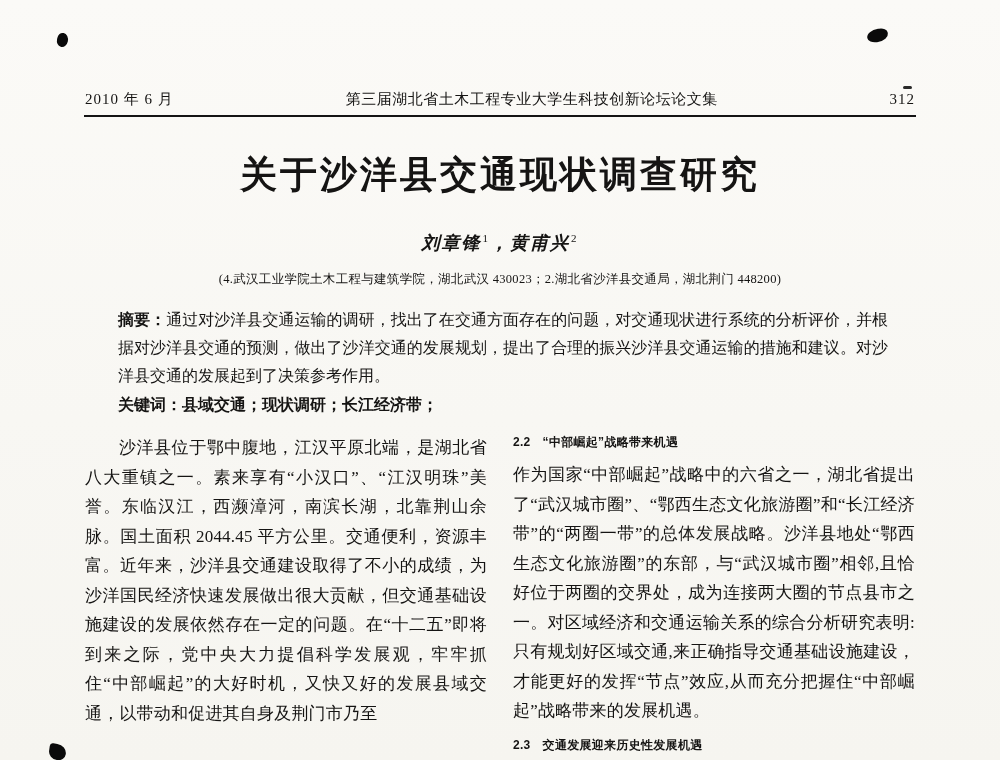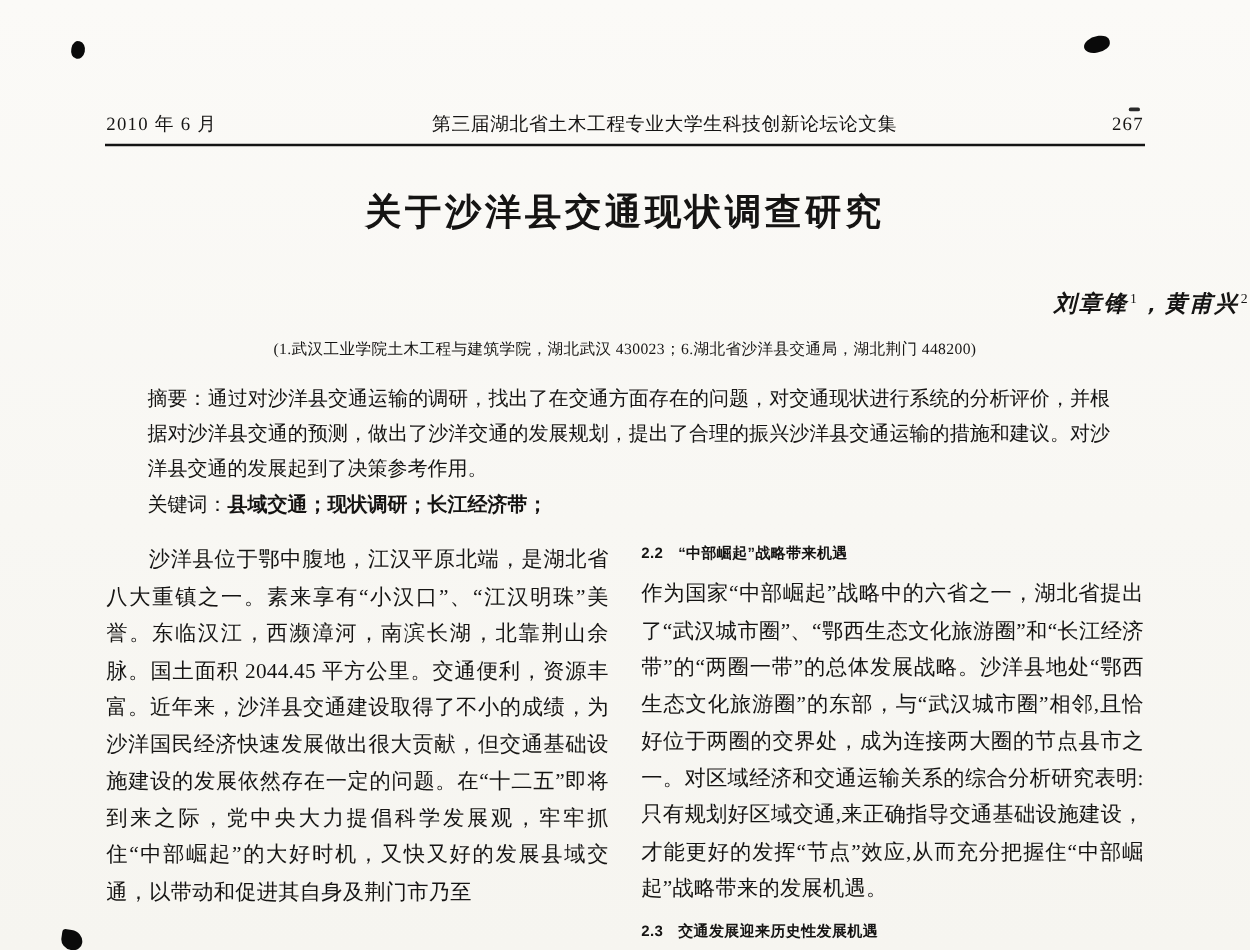--- a/index.html
+++ b/index.html
@@ -46,28 +46,28 @@
     background: #141414;
   }
 
   
   .paper-title {
     position: absolute;
     left: 0; right: 0; top: 150px;
     margin: 0;
     text-align: center;
     font-family: "Liberation Sans", "DejaVu Sans", sans-serif;
-    font-size: 29px;
+    font-size: 37px;
     font-weight: 700;
     letter-spacing: 3px;
   }
   .authors {
     position: absolute;
     left: 0; right: 0; top: 231px;
-    text-align: right;
+    text-align: center;
     font-size: 18px;
     font-weight: 700;
     font-style: italic;
     letter-spacing: 2px;
   }
   .authors sup {
     font-size: 11px;
     font-style: normal;
     font-weight: 400;
     margin-left: 1px;
@@ -83,21 +83,21 @@
   
   .front {
     position: absolute;
     left: 118px; right: 112px; top: 306px;
     font-size: 16px;
     line-height: 28px;
     text-align: justify;
   }
   .front .abs-par { margin: 0; }
   .front .kw-line { margin: 1px 0 0 0; }
-  .lbl { font-weight: 400; }
+  .lbl { font-weight: 700; }
   .kw-text { font-weight: 600; }
 
   
   .columns {
     position: absolute;
     left: 85px; right: 85px; top: 433px; bottom: 0;
     display: flex;
     gap: 26px;
     overflow: hidden;
   }
@@ -136,31 +136,31 @@
 <div class="page">
 
   <div class="artifact art-tl"></div>
   <div class="artifact art-tr"></div>
   <div class="artifact art-dash"></div>
   <div class="artifact art-bl"></div>
 
   <div class="pagehead">
     <span class="ph-date">2010 年 6 月</span>
     <span class="ph-proc">第三届湖北省土木工程专业大学生科技创新论坛论文集</span>
-    <span class="ph-num">267</span>
+    <span class="ph-num">312</span>
   </div>
   <div class="head-rule"></div>
 
   <h1 class="paper-title">关于沙洋县交通现状调查研究</h1>
 
   <div class="authors">
     <span>刘章锋</span><sup>1</sup><span>，</span><span>黄甫兴</span><sup>2</sup>
   </div>
 
-  <div class="affiliation">(1.武汉工业学院土木工程与建筑学院，湖北武汉 430023；6.湖北省沙洋县交通局，湖北荆门 448200)</div>
+  <div class="affiliation">(4.武汉工业学院土木工程与建筑学院，湖北武汉 430023；2.湖北省沙洋县交通局，湖北荆门 448200)</div>
 
   <div class="front">
     <p class="abs-par"><span class="lbl">摘要：</span><span>通过对沙洋县交通运输的调研，找出了在交通方面存在的问题，对交通现状进行系统的分析评价，并根据对沙洋县交通的预测，做出了沙洋交通的发展规划，提出了合理的振兴沙洋县交通运输的措施和建议。对沙洋县交通的发展起到了决策参考作用。</span></p>
     <p class="kw-line"><span class="lbl">关键词：</span><span class="kw-text">县域交通；现状调研；长江经济带；</span></p>
   </div>
 
   <div class="columns">
 
     <div class="col">
       <p class="indent">沙洋县位于鄂中腹地，江汉平原北端，是湖北省八大重镇之一。素来享有“小汉口”、“江汉明珠”美誉。东临汉江，西濒漳河，南滨长湖，北靠荆山余脉。国土面积 2044.45 平方公里。交通便利，资源丰富。近年来，沙洋县交通建设取得了不小的成绩，为沙洋国民经济快速发展做出很大贡献，但交通基础设施建设的发展依然存在一定的问题。在“十二五”即将到来之际，党中央大力提倡科学发展观，牢牢抓住“中部崛起”的大好时机，又快又好的发展县域交通，以带动和促进其自身及荆门市乃至</p>

